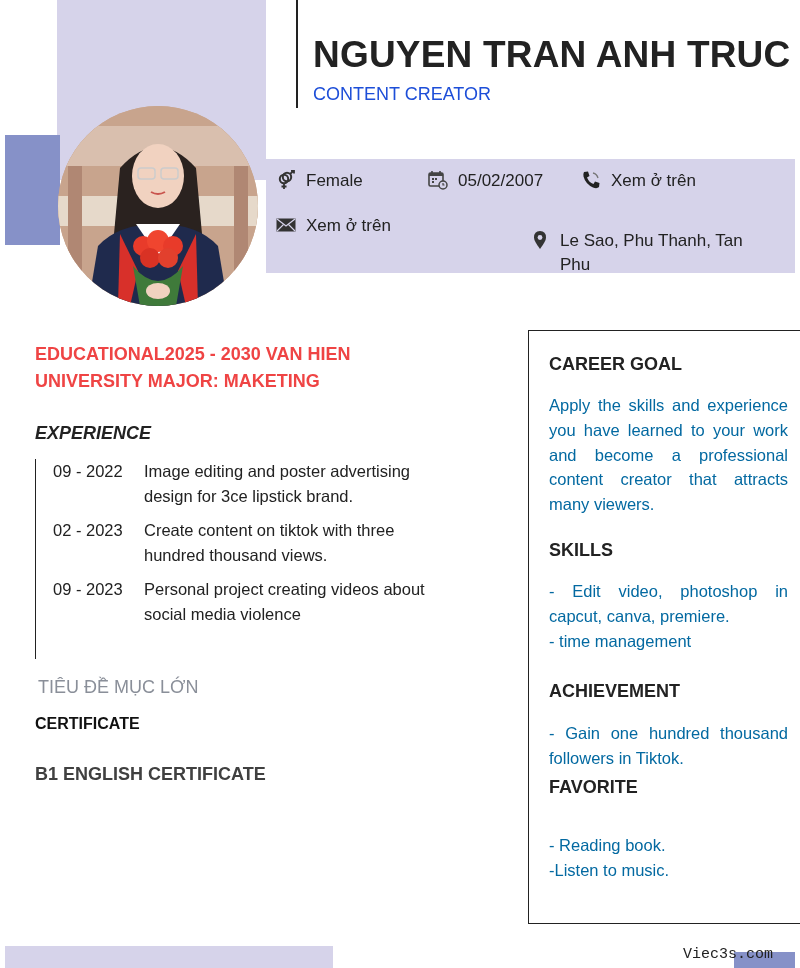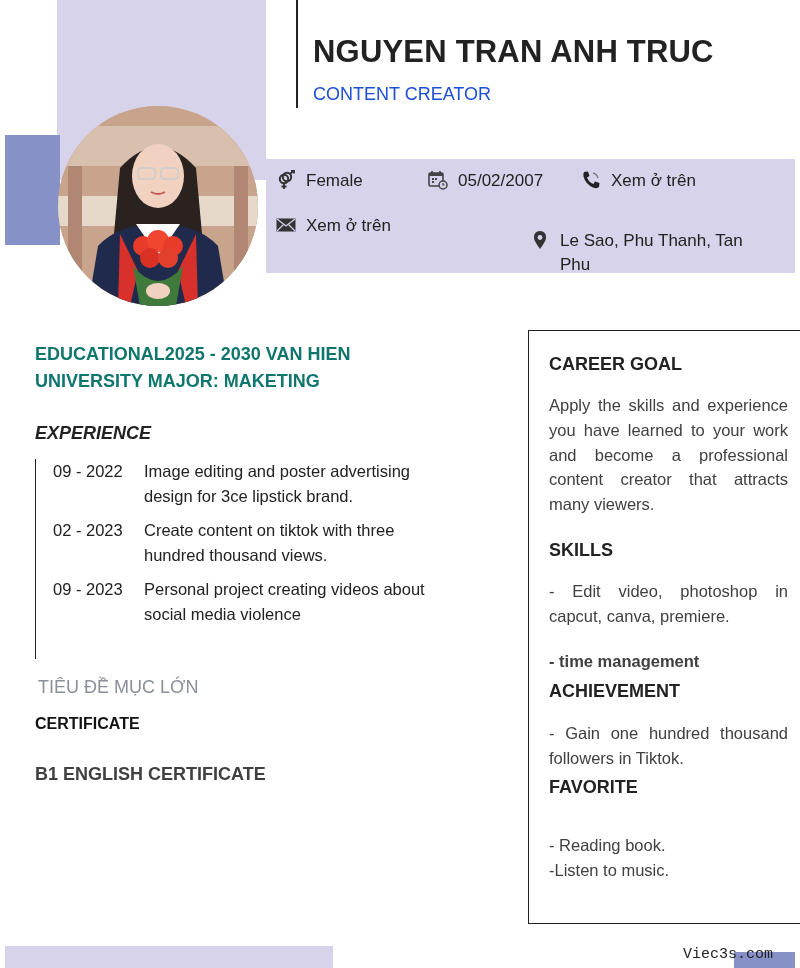--- a/index.html
+++ b/index.html
@@ -8,42 +8,42 @@
 
     .deco-top { position: absolute; left: 57px; top: 0; width: 209px; height: 180px; background: #d6d3ea; }
     .deco-left { position: absolute; left: 5px; top: 135px; width: 55px; height: 110px; background: #8691c8; }
     .deco-bottom-left { position: absolute; left: 5px; top: 946px; width: 328px; height: 22px; background: #d6d3ea; }
     .deco-bottom-right { position: absolute; left: 734px; top: 952px; width: 61px; height: 16px; background: #8691c8; }
 
     .avatar { position: absolute; left: 58px; top: 106px; width: 200px; height: 200px; border-radius: 50%; overflow: hidden; background: #c9a68e; }
     .avatar svg { width: 100%; height: 100%; display: block; }
 
     .header-bar { position: absolute; left: 296px; top: 0; width: 2px; height: 108px; background: #222; }
-    .name { position: absolute; left: 313px; top: 34px; font-size: 31px; font-weight: bold; color: #222; letter-spacing: 0.2px; }
+    .name { position: absolute; left: 313px; top: 34px; font-size: 37px; font-weight: bold; color: #222; letter-spacing: 0.2px; }
     .job-title { position: absolute; left: 313px; top: 84px; font-size: 18px; color: #1d4ed8; }
 
     .info-panel { position: absolute; left: 266px; top: 159px; width: 529px; height: 114px; background: #d6d3ea; }
     .info-item { position: absolute; display: flex; align-items: flex-start; font-size: 17px; color: #222; line-height: 24px; }
     .info-item .ic { width: 20px; height: 20px; margin-right: 10px; margin-top: 1px; flex-shrink: 0; }
     .info-item .ic svg { width: 20px; height: 20px; display: block; }
 
-    .education { position: absolute; left: 35px; top: 341px; width: 400px; font-size: 18px; font-weight: bold; line-height: 27px; color: #0f766e; }
+    .education { position: absolute; left: 35px; top: 341px; width: 400px; font-size: 18px; font-weight: bold; line-height: 27px; color: #ef4444; }
     .sec-title { position: absolute; font-size: 18px; font-weight: bold; color: #222; }
     .exp-list { position: absolute; left: 35px; top: 459px; width: 390px; height: 200px; border-left: 1.5px solid #222; }
     .exp-row { display: flex; font-size: 16.5px; line-height: 24.5px; color: #222; margin-bottom: 10px; padding-left: 17px; }
     .exp-date { width: 91px; flex-shrink: 0; }
     .exp-desc { flex: 1; }
 
     .muted-heading { position: absolute; left: 38px; top: 677px; font-size: 18px; color: #8a8f99; }
     .cert-label { position: absolute; left: 35px; top: 715px; font-size: 16px; font-weight: bold; color: #111; }
     .cert-item { position: absolute; left: 35px; top: 764px; font-size: 18px; font-weight: bold; color: #404040; }
 
     .right-box { position: absolute; left: 495px; top: 330px; width: 305px; height: 594px; border: 1.5px solid #222; border-right: none; margin-left: 33px; }
     .rb-title { position: absolute; left: 20px; font-size: 18px; font-weight: bold; color: #222; }
-    .rb-text { position: absolute; left: 20px; width: 239px; font-size: 16.5px; line-height: 24.8px; color: #404040; text-align: justify; }
+    .rb-text { position: absolute; left: 20px; width: 239px; font-size: 16.5px; line-height: 24.8px; color: #0369a1; text-align: justify; }
     .rb-text.left { text-align: left; }
 
     .watermark { position: absolute; left: 683px; top: 946px; font-family: "Liberation Mono", monospace; font-size: 15px; color: #222; }
   </style>
 </head>
 <body>
 
 <div class="deco-top"></div>
 <div class="deco-left"></div>
 <div class="deco-bottom-left"></div>
@@ -156,21 +156,21 @@
 <div class="muted-heading">TIÊU ĐỀ MỤC LỚN</div>
 <div class="cert-label">CERTIFICATE</div>
 <div class="cert-item">B1 ENGLISH CERTIFICATE</div>
 
 <div class="right-box">
   <div class="rb-title" style="top:23px;">CAREER GOAL</div>
   <div class="rb-text" style="top:62px;">Apply the skills and experience you have learned to your work and become a professional content creator that attracts many viewers.</div>
 
   <div class="rb-title" style="top:209px;">SKILLS</div>
   <div class="rb-text" style="top:248px;">- Edit video, photoshop in capcut, canva, premiere.</div>
-  <div class="rb-text left" style="top:318px;font-weight:bold;">- time management</div>
+  <div class="rb-text left" style="top:298px;">- time management</div>
 
   <div class="rb-title" style="top:350px;">ACHIEVEMENT</div>
   <div class="rb-text" style="top:390px;">- Gain one hundred thousand followers in Tiktok.</div>
 
   <div class="rb-title" style="top:446px;text-align:right;">FAVORITE</div>
   <div class="rb-text left" style="top:502px;">- Reading book.</div>
   <div class="rb-text left" style="top:527px;">-Listen to music.</div>
 </div>
 
 <div class="watermark">Viec3s.com</div>

